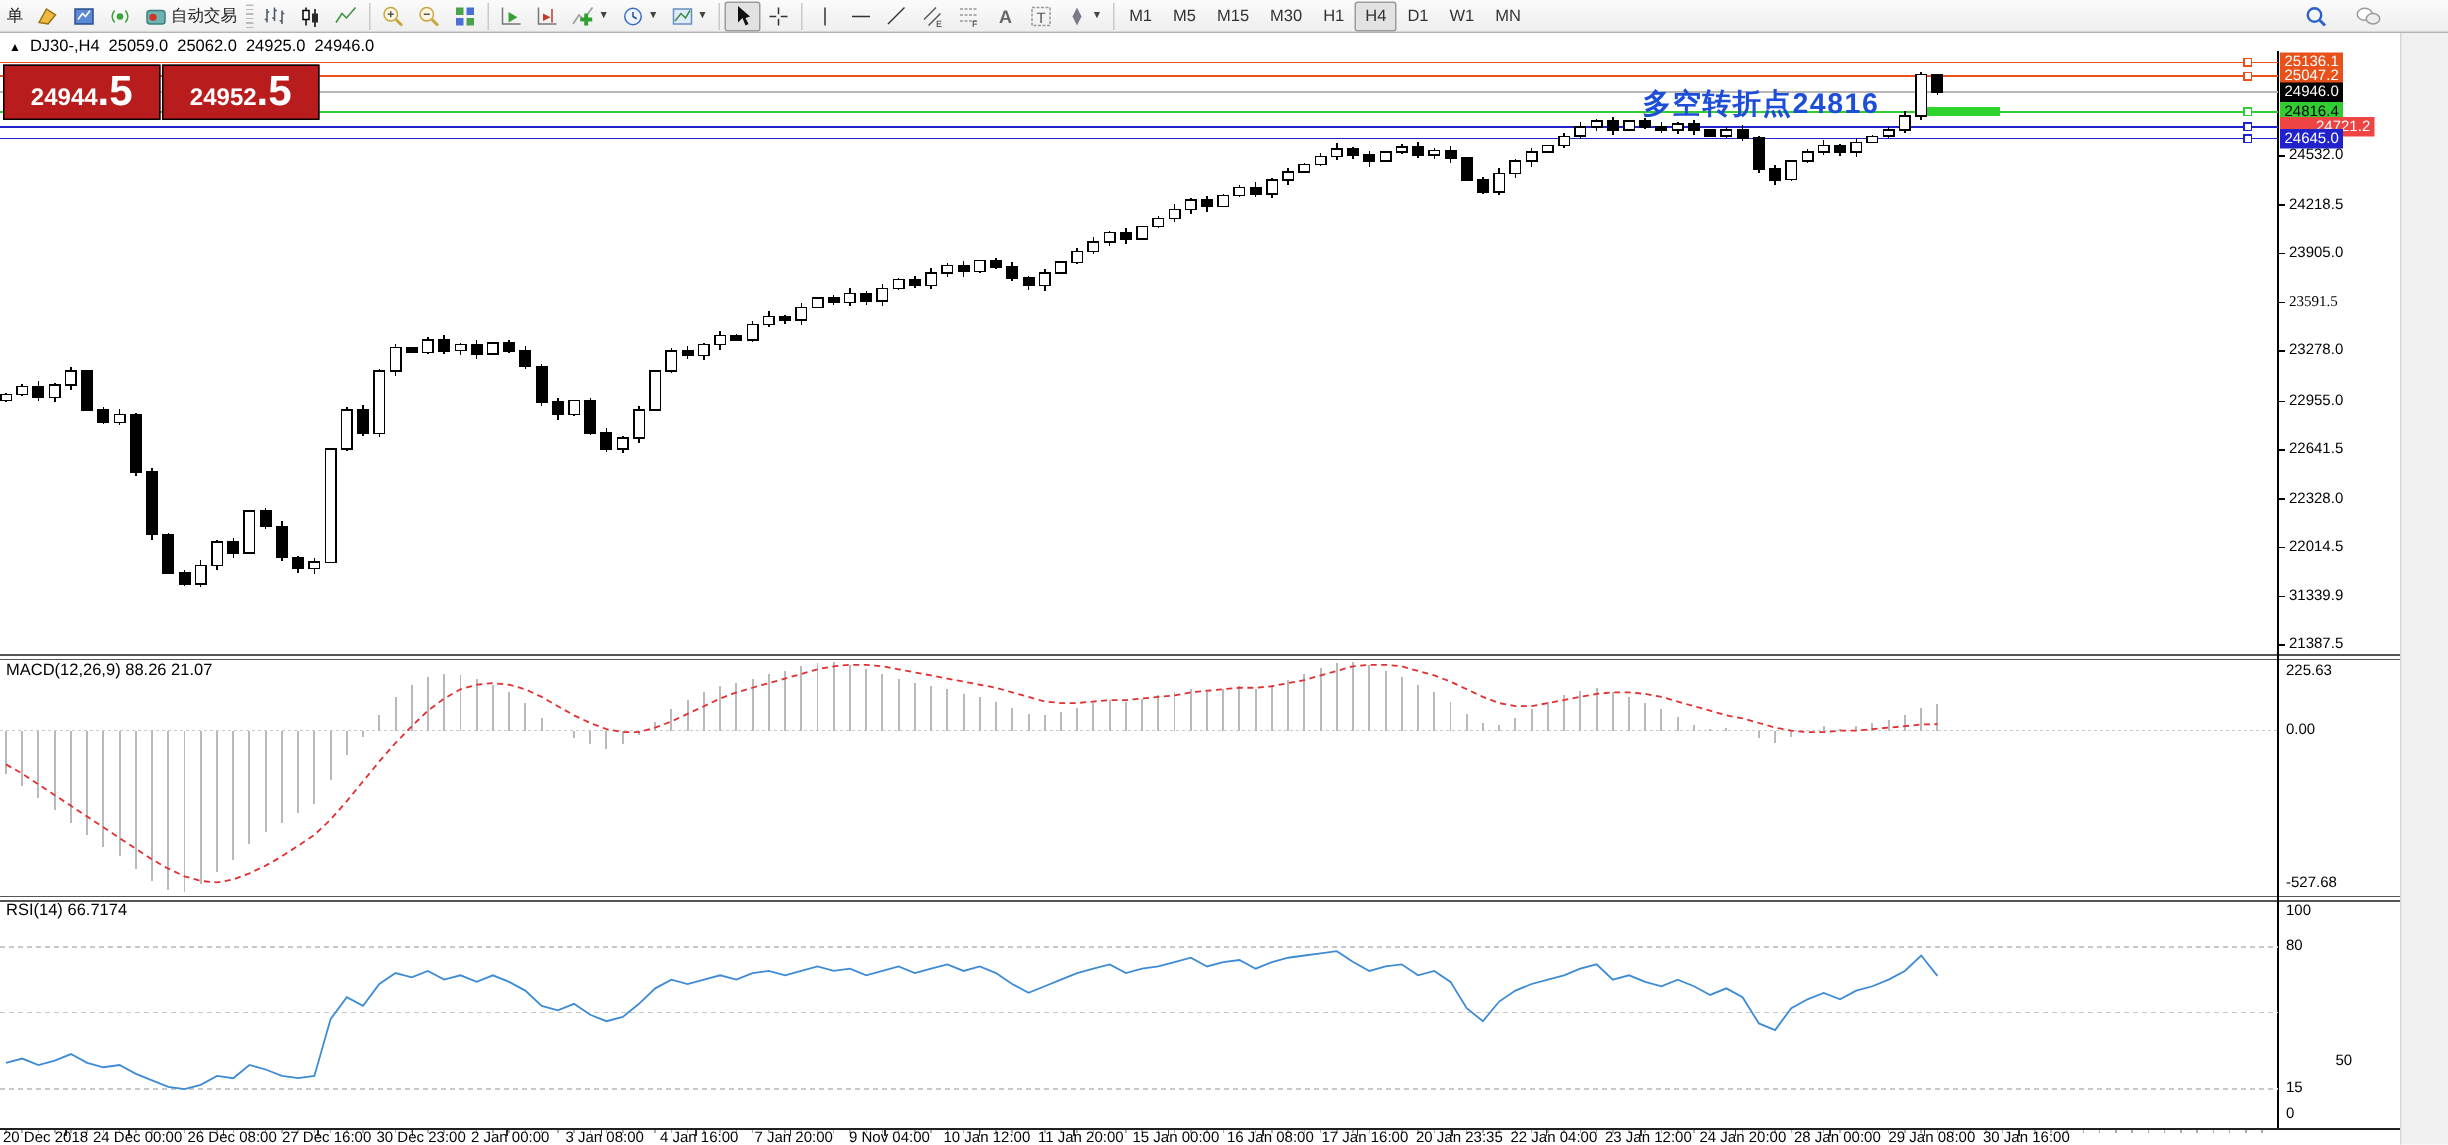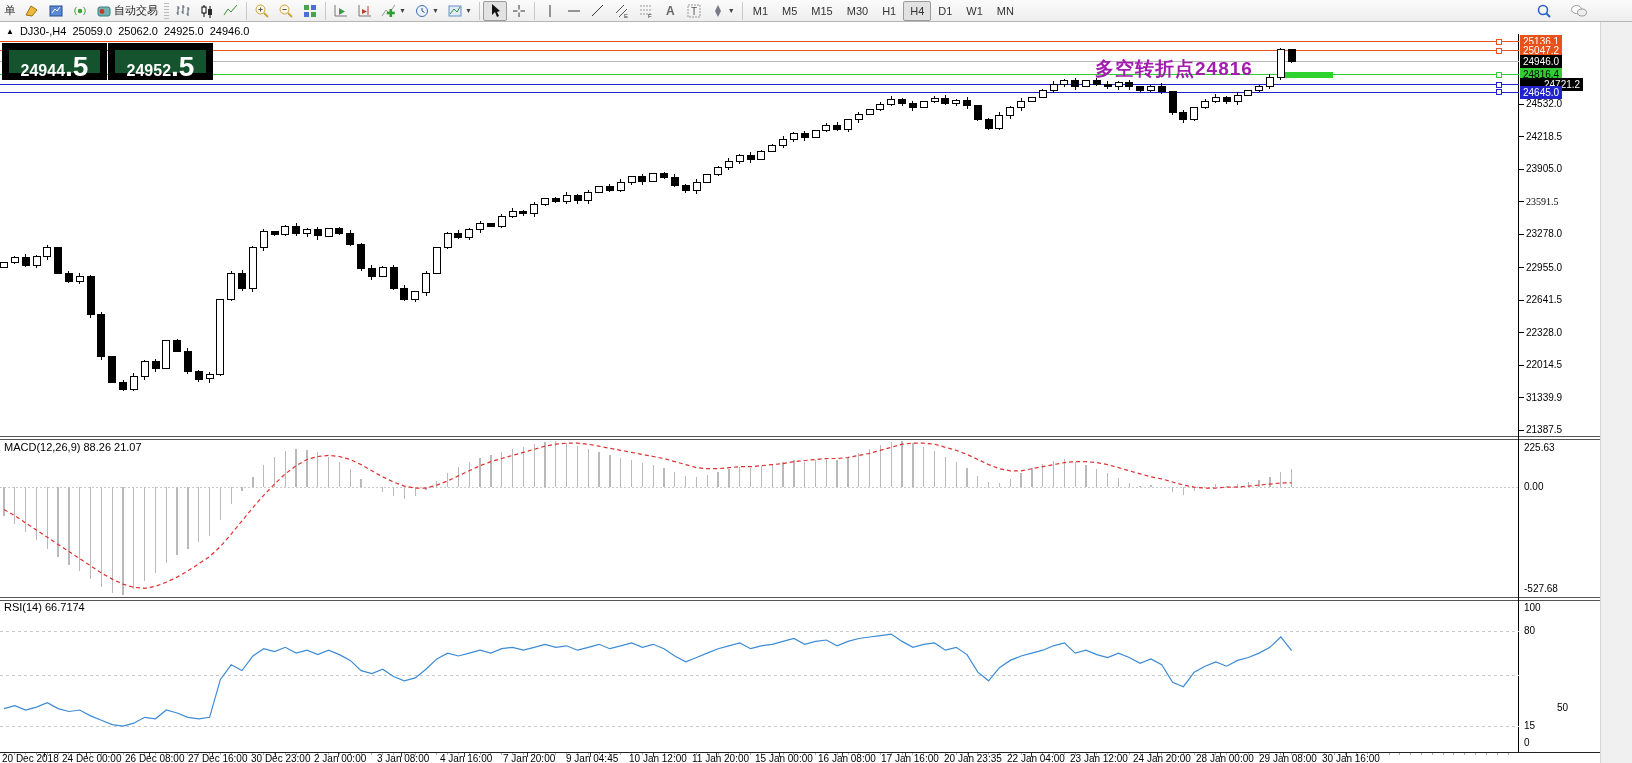--- a/index.html
+++ b/index.html
@@ -45,21 +45,21 @@
   #oc-row1 { display:flex; height:25px; gap:1px; }
   .oc-btn { background:#2850d2; color:#fff; font-size:13px; display:flex; align-items:center;
             justify-content:center; border:1px solid #1c3aa8; }
   #oc-sell { width:64px; } #oc-buy { width:64px; }
   #oc-vol { flex:1; display:flex; border:1px solid #8a8a8a; background:#fff; }
   #oc-vol .spin { width:15px; background:#f2f2f2; border:1px solid #bbb; font-size:7px;
                   display:flex; align-items:center; justify-content:center; color:#333; }
   #oc-vol input { flex:1; border:none; outline:none; text-align:right; font-size:12px;
                   padding-right:3px; font-family:"Liberation Sans",sans-serif; }
   #oc-row2 { display:flex; height:37px; gap:1px; margin-top:1px; }
-  .oc-price { flex:1; background:#14532d; color:#fff; border:7px solid #000000;
+  .oc-price { flex:1; background:#b91c1c; color:#fff; border:1px solid #000000;
               display:flex; align-items:baseline; justify-content:center; padding-top:4px; }
   .oc-price .pmain { font-size:16px; font-weight:bold; }
   .oc-price .pbig  { font-size:28px; font-weight:bold; line-height:26px; }
 </style>
 </head>
 <body>
 
 <div id="toolbar">
   <span class="tbtn">
     <span>单</span>
@@ -828,38 +828,38 @@
         <span class="pmain">24944</span>
         <span class="pbig">.5</span>
       </div>
       <div class="oc-price">
         <span class="pmain">24952</span>
         <span class="pbig">.5</span>
       </div>
     </div>
   </div>
 
-  <div id="annotation" style="color: #a21caf;">多空转折点24816</div>
+  <div id="annotation" style="color: #1d4ed8;">多空转折点24816</div>
 
   <div class="ind-label" style="top:419px">
     <span>MACD(12,26,9)</span>
     <span>88.26</span>
     <span>21.07</span>
   </div>
   <div class="ind-label" style="top:579px">
     <span>RSI(14)</span>
     <span>66.7174</span>
   </div>
 
   <div id="axis-labels">
       <div class="badge" style="top: 13px; background: rgb(232, 81, 26); color: rgb(255, 255, 255);">25136.1</div>
       <div class="badge" style="top: 22px; background: rgb(232, 81, 26); color: rgb(255, 255, 255);">25047.2</div>
       <div class="badge" style="top: 33px; background: rgb(0, 0, 0); color: rgb(255, 255, 255);">24946.0</div>
       <div class="badge" style="top: 46px; background: rgb(50, 205, 50); color: rgb(0, 0, 0);">24816.4</div>
-      <div class="badge" style="top: 56px; background: #000000; color: rgb(255, 255, 255); padding-left: 24px;">24721.2</div>
+      <div class="badge" style="top: 56px; background: #ef4444; color: rgb(255, 255, 255); padding-left: 24px;">24721.2</div>
       <div class="badge" style="top: 64px; background: rgb(34, 34, 204); color: rgb(255, 255, 255);">24645.0</div>
       <div class="ptick" style="top: 76px;">24532.0</div>
       <div class="ptick" style="top: 109px;">24218.5</div>
       <div class="ptick" style="top: 141px;">23905.0</div>
       <div class="ptick" style="top: 174px; font-family: Liberation Serif, serif;">23591.5</div>
       <div class="ptick" style="top: 206px;">23278.0</div>
       <div class="ptick" style="top: 240px;">22955.0</div>
       <div class="ptick" style="top: 272px;">22641.5</div>
       <div class="ptick" style="top: 305px;">22328.0</div>
       <div class="ptick" style="top: 337px;">22014.5</div>
@@ -877,21 +877,21 @@
   <div id="time-labels">
       <div class="tlabel" style="left: 2px;">20 Dec 2018</div>
       <div class="tlabel" style="left: 62px;">24 Dec 00:00</div>
       <div class="tlabel" style="left: 125px;">26 Dec 08:00</div>
       <div class="tlabel" style="left: 188px;">27 Dec 16:00</div>
       <div class="tlabel" style="left: 251px;">30 Dec 23:00</div>
       <div class="tlabel" style="left: 314px;">2 Jan 00:00</div>
       <div class="tlabel" style="left: 377px;">3 Jan 08:00</div>
       <div class="tlabel" style="left: 440px;">4 Jan 16:00</div>
       <div class="tlabel" style="left: 503px;">7 Jan 20:00</div>
-      <div class="tlabel" style="left: 566px;">9 Jan 04:45</div>
+      <div class="tlabel" style="left: 566px;">9 Nov 04:00</div>
       <div class="tlabel" style="left: 629px;">10 Jan 12:00</div>
       <div class="tlabel" style="left: 692px;">11 Jan 20:00</div>
       <div class="tlabel" style="left: 755px;">15 Jan 00:00</div>
       <div class="tlabel" style="left: 818px;">16 Jan 08:00</div>
       <div class="tlabel" style="left: 881px;">17 Jan 16:00</div>
       <div class="tlabel" style="left: 944px;">20 Jan 23:35</div>
       <div class="tlabel" style="left: 1007px;">22 Jan 04:00</div>
       <div class="tlabel" style="left: 1070px;">23 Jan 12:00</div>
       <div class="tlabel" style="left: 1133px;">24 Jan 20:00</div>
       <div class="tlabel" style="left: 1196px;">28 Jan 00:00</div>

